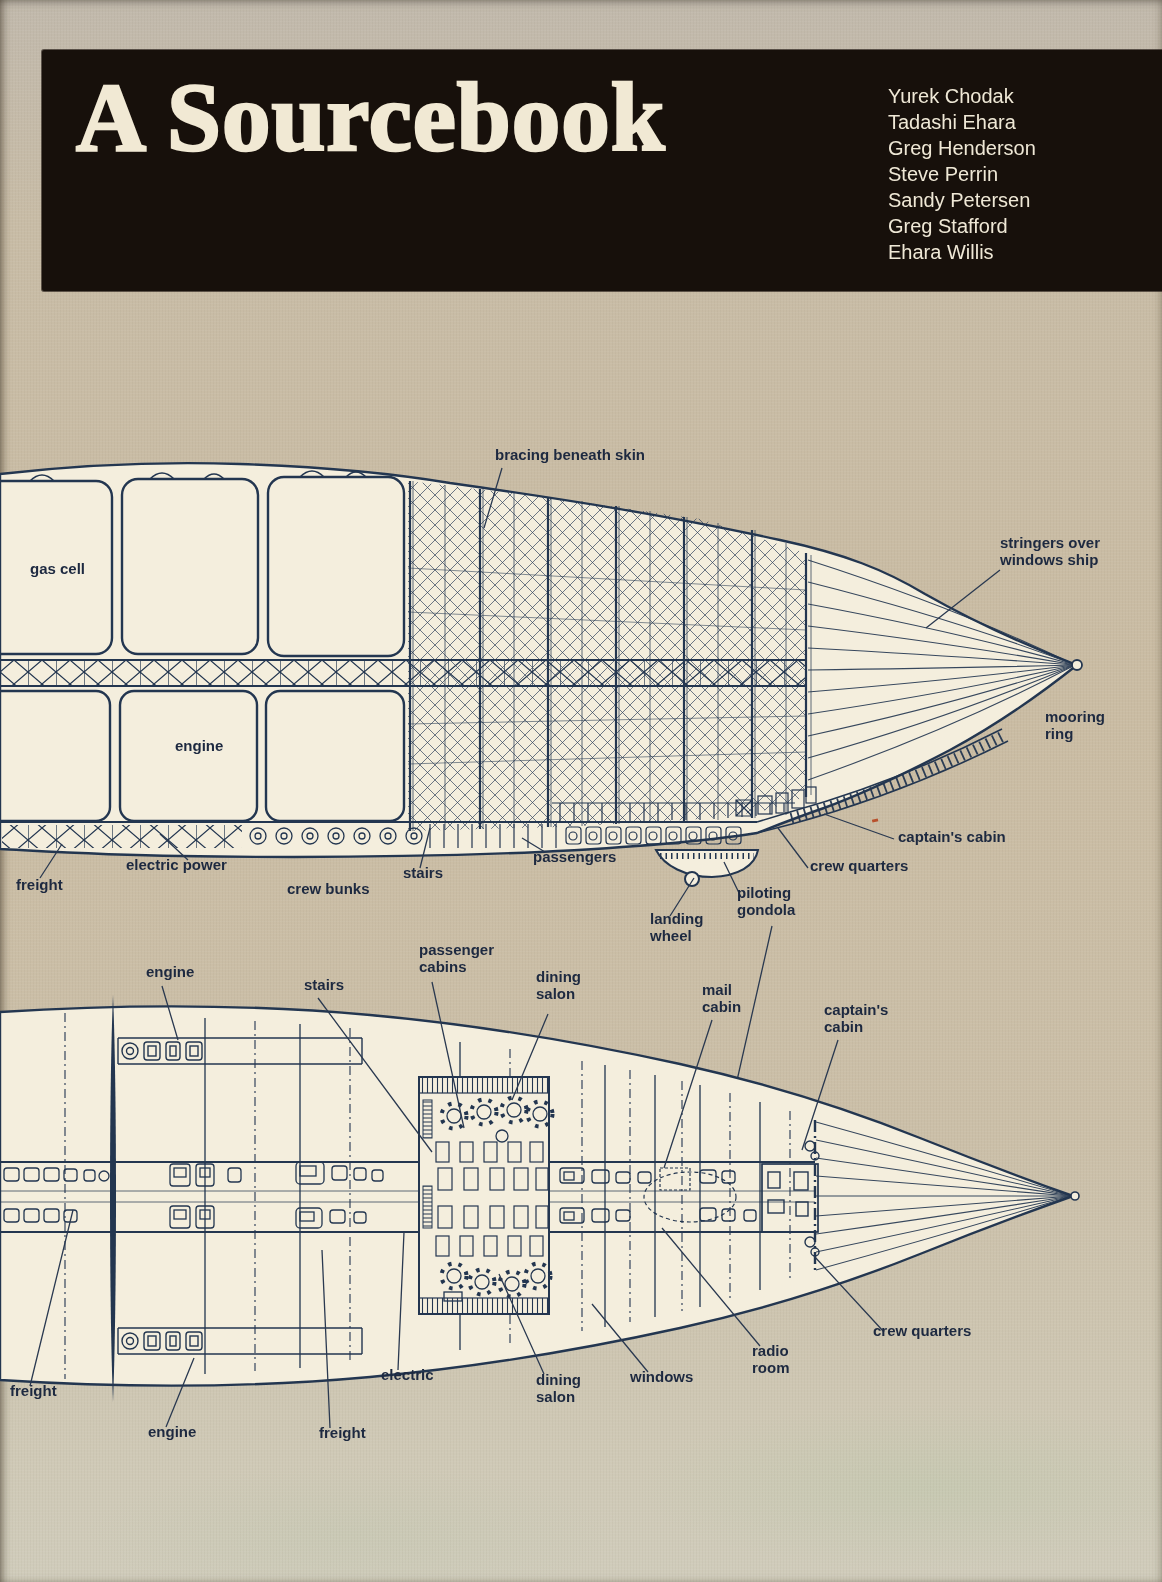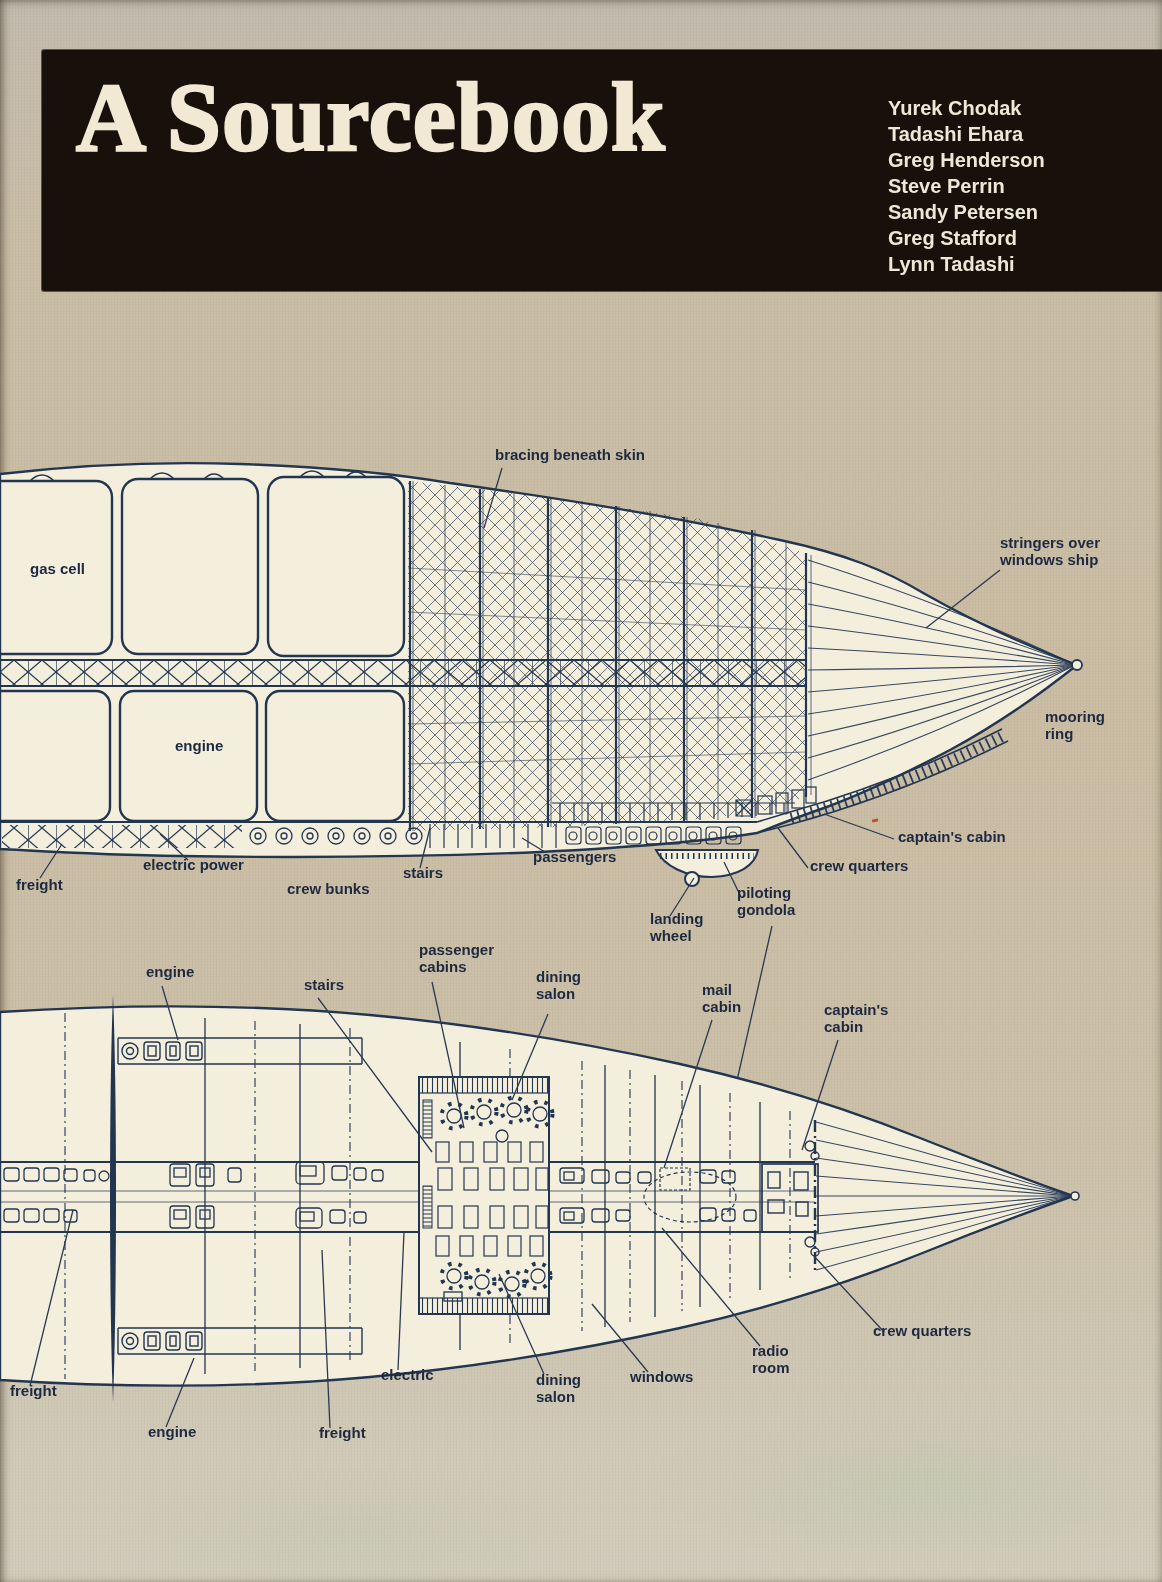--- a/index.html
+++ b/index.html
@@ -18,41 +18,41 @@
                 inset 0 7px 9px -5px rgba(100,95,85,.55),
                 inset 0 -6px 9px -6px rgba(130,125,110,.3);}
   .title-block{position:absolute;left:42px;top:50px;width:1154px;height:241px;
     background:#17100b;border-radius:2px;
     box-shadow:0 0 0 1px rgba(20,12,8,.6);}
   .title-text{position:absolute;left:34px;top:16px;
     font-family:"Liberation Serif",serif;font-weight:700;
     font-size:97px;line-height:1.07;letter-spacing:1px;
     color:#f1e9d4;-webkit-text-stroke:2.6px #f1e9d4;white-space:pre;}
   .authors{position:absolute;left:846px;top:33px;
-    font-family:"Liberation Sans",sans-serif;font-weight:700;
-    font-size:20px;line-height:26px;color:#efe8d6;margin-top:12px;}
+    font-family:"Liberation Sans",sans-serif;font-weight:400;
+    font-size:20px;line-height:26px;color:#efe8d6;}
   svg#diagram{position:absolute;left:0;top:0;}
   .lbl{position:absolute;font:700 15px/1.16 "Liberation Sans",sans-serif;
        color:#1d2940;white-space:pre-line;letter-spacing:0;}
 </style>
 </head>
 <body>
 
 <div id="page">
 
   <div class="title-block">
     <div class="title-text"><span>A Sourcebook</span><br></div>
     <div class="authors">
       <div>Yurek Chodak</div>
       <div>Tadashi Ehara</div>
       <div>Greg Henderson</div>
       <div>Steve Perrin</div>
       <div>Sandy Petersen</div>
       <div>Greg Stafford</div>
-      <div>Lynn Tadashi</div>
+      <div>Ehara Willis</div>
     </div>
   </div>
 
   <svg id="diagram" width="1162" height="1582" viewBox="0 0 1162 1582">
     <defs>
       <pattern id="xh" width="15" height="15" patternUnits="userSpaceOnUse">
         <path d="M0,15 L15,0 M0,0 L15,15" stroke="#2b3d57" stroke-width="0.8" fill="none" opacity="0.85"></path>
       </pattern>
       <pattern id="xb" width="28" height="24" patternUnits="userSpaceOnUse">
         <path d="M0,0 L28,24 M28,0 L0,24 M0,0 V24" stroke="#233650" stroke-width="1.3" fill="none"></path>
@@ -347,21 +347,21 @@
     <div class="lbl" style="left:30px;top:560px">gas cell</div>
     <div class="lbl" style="left:175px;top:737px">engine</div>
     <div class="lbl" style="left:1000px;top:534px">stringers over
 windows ship</div>
     <div class="lbl" style="left:1045px;top:708px">mooring
 ring</div>
     <div class="lbl" style="left:898px;top:828px">captain's cabin</div>
     <div class="lbl" style="left:810px;top:857px">crew quarters</div>
     <div class="lbl" style="left:533px;top:848px">passengers</div>
     <div class="lbl" style="left:403px;top:864px">stairs</div>
-    <div class="lbl" style="left:143px;top:856px">electric power</div>
+    <div class="lbl" style="left:126px;top:856px">electric power</div>
     <div class="lbl" style="left:16px;top:876px">freight</div>
     <div class="lbl" style="left:287px;top:880px">crew bunks</div>
     <div class="lbl" style="left:737px;top:884px">piloting
 gondola</div>
     <div class="lbl" style="left:650px;top:910px">landing
 wheel</div>
   </div>
 
   <div>
     <div class="lbl" style="left:146px;top:963px">engine</div>

